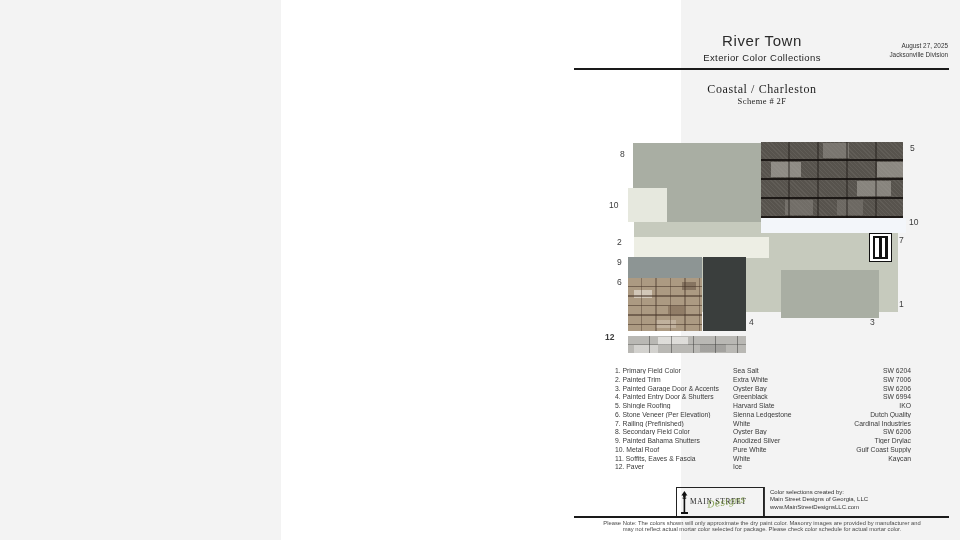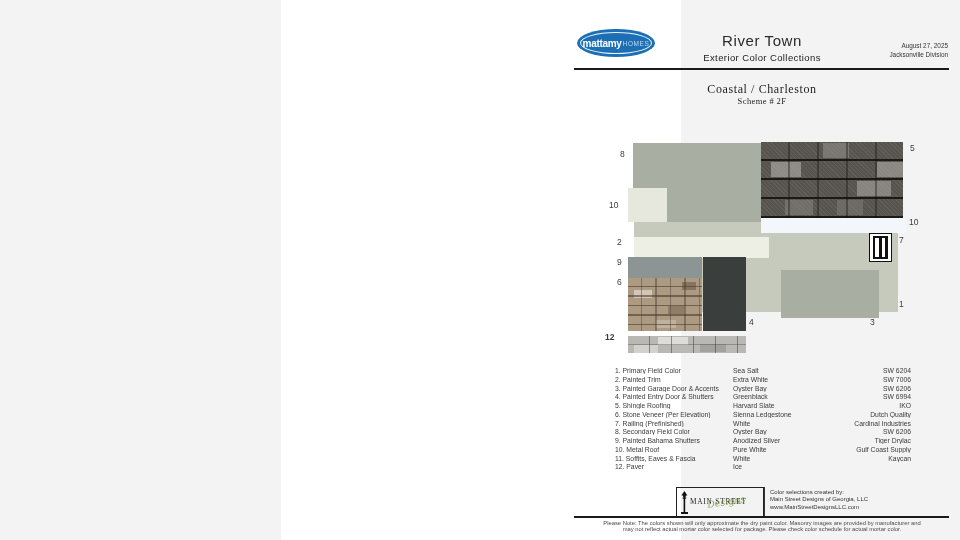--- a/index.html
+++ b/index.html
@@ -114,26 +114,20 @@
   .ms-vline{left:483px;top:487px;width:1px;height:30px;background:#333;}
   .credits{left:489px;top:489px;width:170px;font-size:6px;line-height:7.3px;color:#333;}
   .rule-bottom{left:293px;top:516px;width:375px;height:2px;background:#1a1a1a;}
   .disclaimer{left:281px;top:519.5px;width:400px;text-align:center;font-size:5.8px;line-height:6.8px;color:#4a4a4a;}
 </style>
 </head>
 <body>
 
 <div class="page abs">
 
-  <div class="abs mlogo" style="background-color: rgb(28, 111, 181);">
-    <div class="mlogo-ring">
-      <span class="mlogo-bold">mattamy</span>
-        <span class="mlogo-light">HOMES</span>
-    </div>
-  </div>
   <div class="abs doc-title">River Town</div>
   <div class="abs doc-subtitle">Exterior Color Collections</div>
   <div class="abs date-block">
     <div>August 27, 2025</div>
     <div>Jacksonville Division</div>
   </div>
   <div class="abs rule-top"></div>
 
   <div class="abs scheme-name">Coastal / Charleston</div>
   <div class="abs scheme-num">Scheme # 2F</div>

